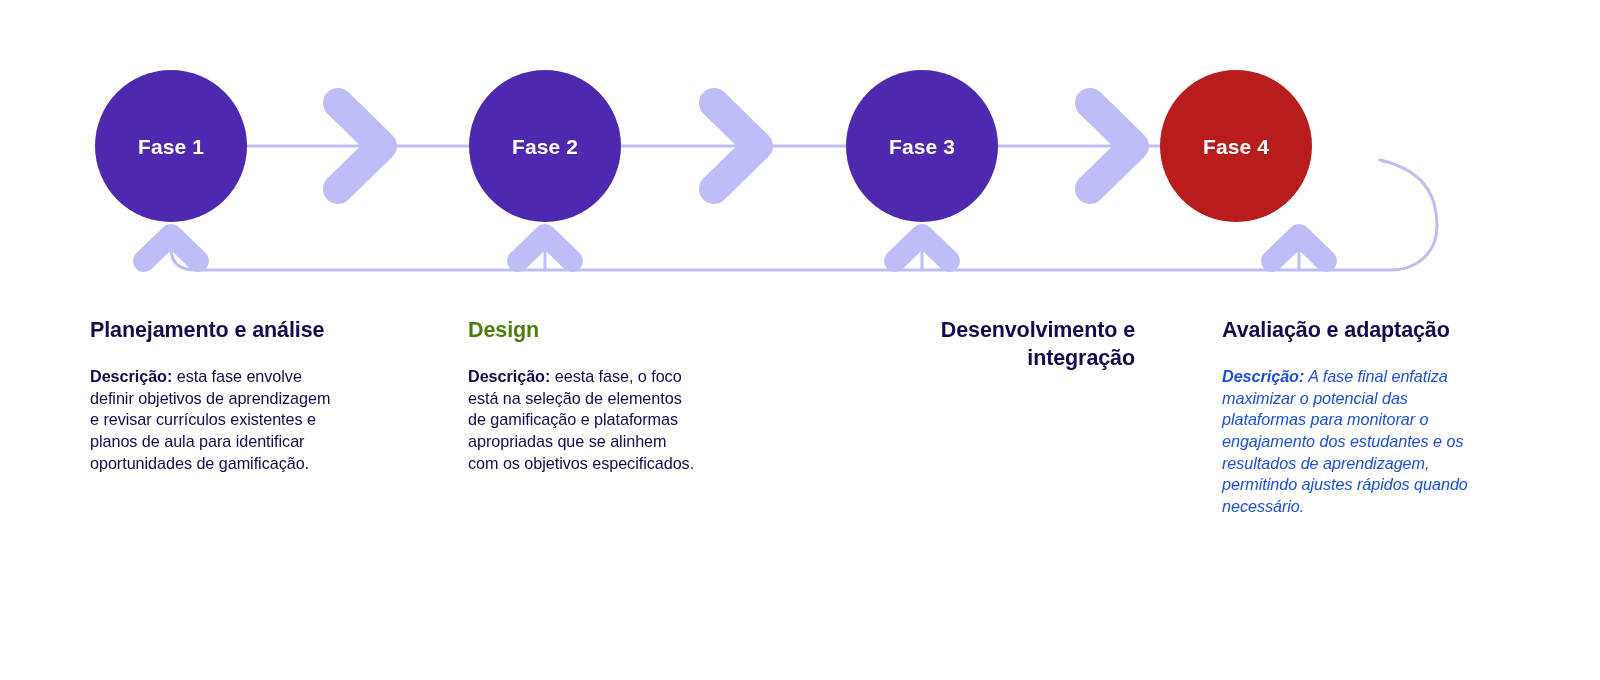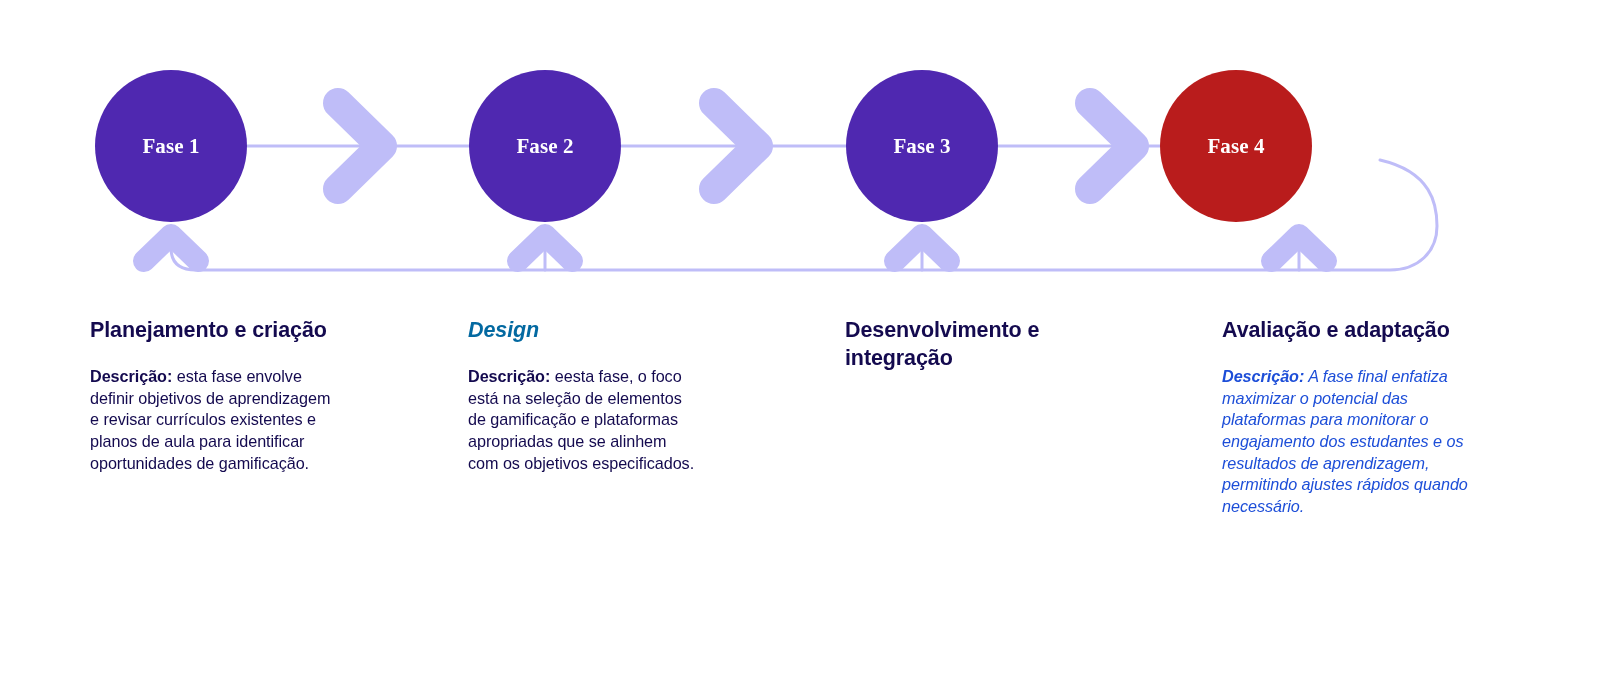--- a/index.html
+++ b/index.html
@@ -34,21 +34,20 @@
   
   .phase-node {
     position: absolute;
     width: 152px;
     height: 152px;
     border-radius: 50%;
     display: flex;
     align-items: center;
     justify-content: center;
     box-sizing: border-box;
-    font-family: Liberation Serif, serif;
   }
   .phase-node-label {
     color: #ffffff;
     font-size: 21px;
     font-weight: 700;
     letter-spacing: 0.1px;
     line-height: 1;
     white-space: nowrap;
     user-select: none;
   }
@@ -124,30 +123,30 @@
     <span class="phase-node-label">Fase 2</span>
   </div>
   <div class="phase-node" style="left:846px; top:70px; background:#4F28B0;">
     <span class="phase-node-label">Fase 3</span>
   </div>
   <div class="phase-node" style="left:1160px; top:70px; background:#b91c1c;">
     <span class="phase-node-label">Fase 4</span>
   </div>
 
   <div class="phase-desc" style="left:90px; width:252px;">
-    <h3 class="phase-desc-title" style="color:#140A4F;">Planejamento e criação</h3>
+    <h3 class="phase-desc-title" style="color:#140A4F;">Planejamento e análise</h3>
     <p class="phase-desc-body" style="color:#140A4F;"><span class="lead">Descrição:</span><span> esta fase envolve definir objetivos de aprendizagem e revisar currículos existentes e planos de aula para identificar oportunidades de gamificação.</span></p>
   </div>
 
   <div class="phase-desc" style="left:468px; width:228px;">
-    <h3 class="phase-desc-title" style="color:#0369a1;font-style:italic;">Design</h3>
+    <h3 class="phase-desc-title" style="color:#4d7c0f;">Design</h3>
     <p class="phase-desc-body" style="color:#140A4F;margin-top:16px;"><span class="lead">Descrição:</span><span> eesta fase, o foco está na seleção de elementos de gamificação e plataformas apropriadas que se alinhem com os objetivos especificados.</span></p>
   </div>
 
-  <div class="phase-desc" style="left:845px; width:290px;">
+  <div class="phase-desc" style="left:845px; width:290px;text-align:right;">
     <h3 class="phase-desc-title" style="color:#140A4F;">Desenvolvimento e integração</h3>
   </div>
 
   <div class="phase-desc" style="left:1222px; width:268px;">
     <h3 class="phase-desc-title" style="color:#140A4F;">Avaliação e adaptação</h3>
     <p class="phase-desc-body" style="color:#1d4ed8;font-style:italic;"><span class="lead">Descrição:</span><span> A fase final enfatiza maximizar o potencial das plataformas para monitorar o engajamento dos estudantes e os resultados de aprendizagem, permitindo ajustes rápidos quando necessário.</span></p>
   </div>
 
 </div>
 

